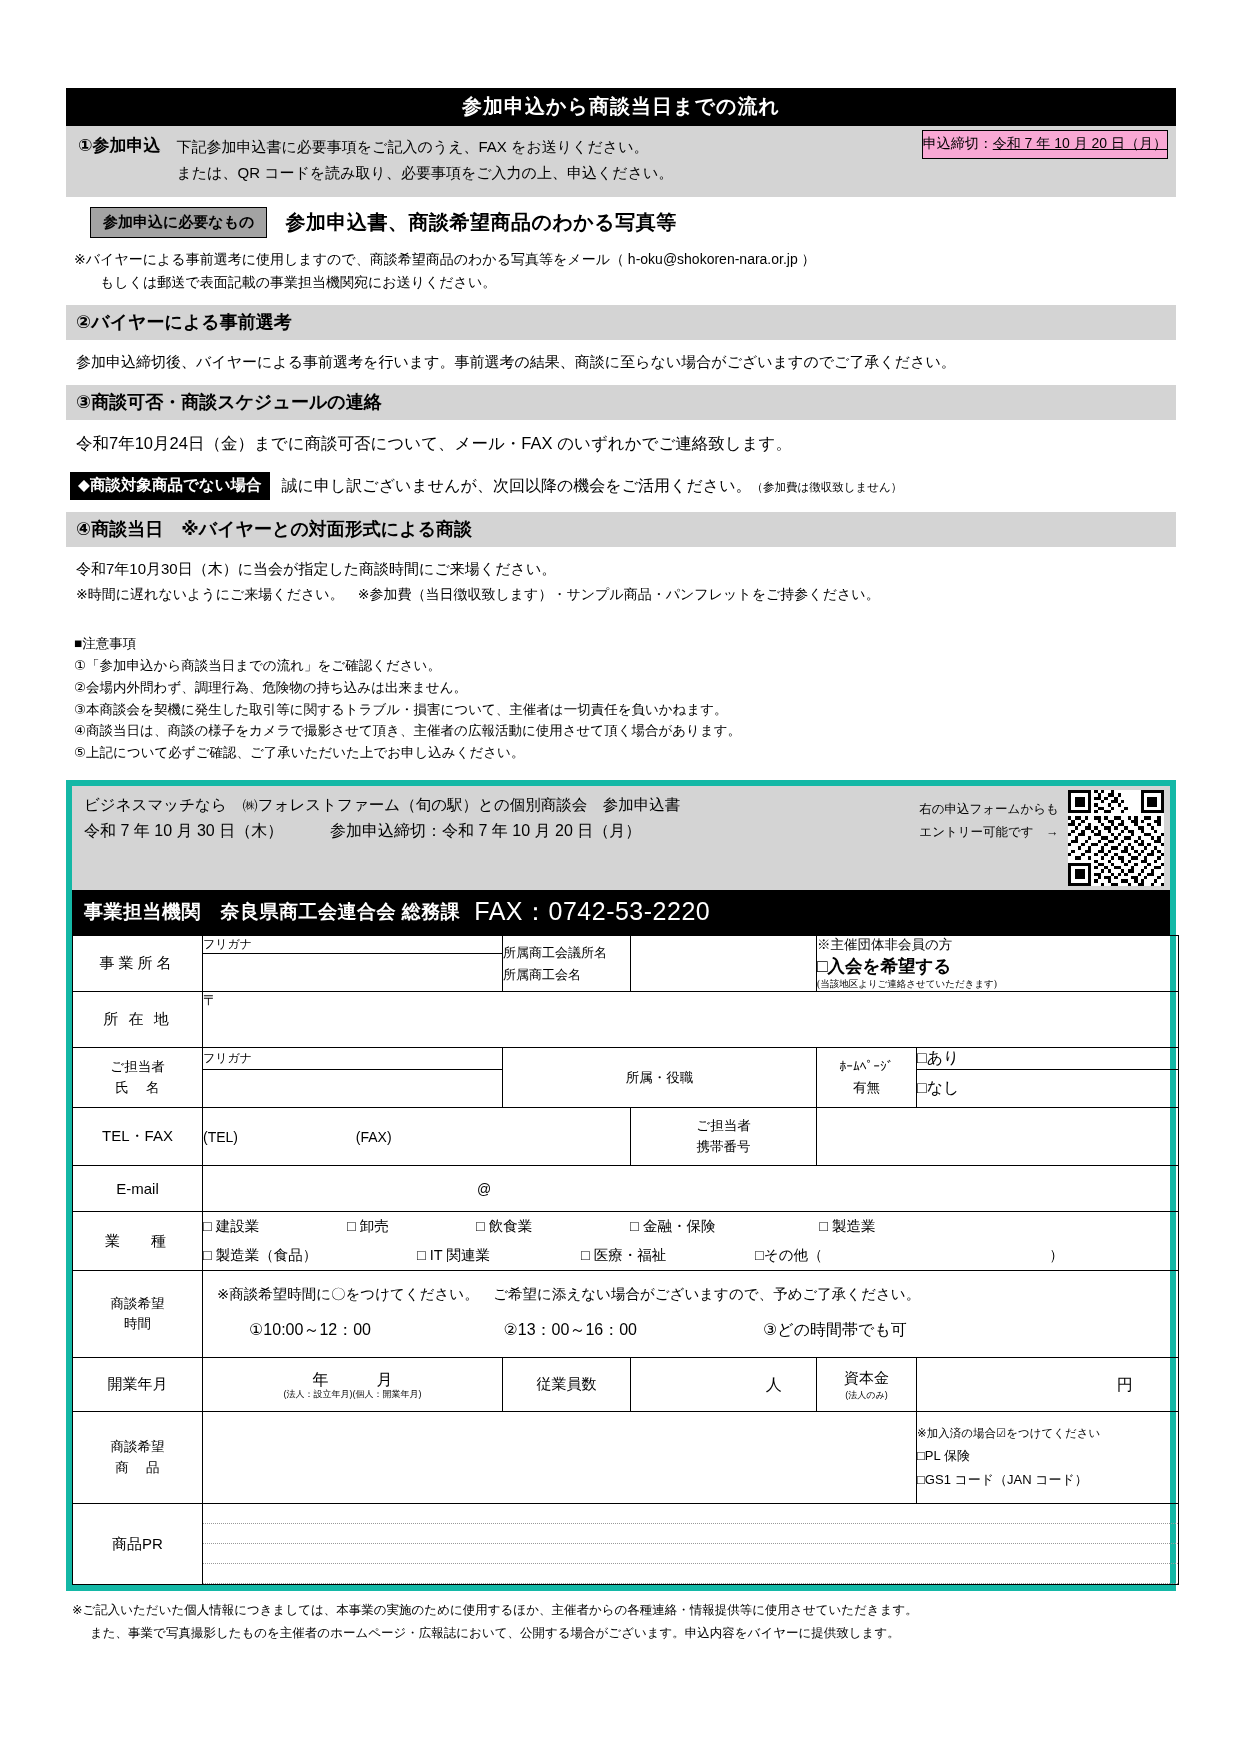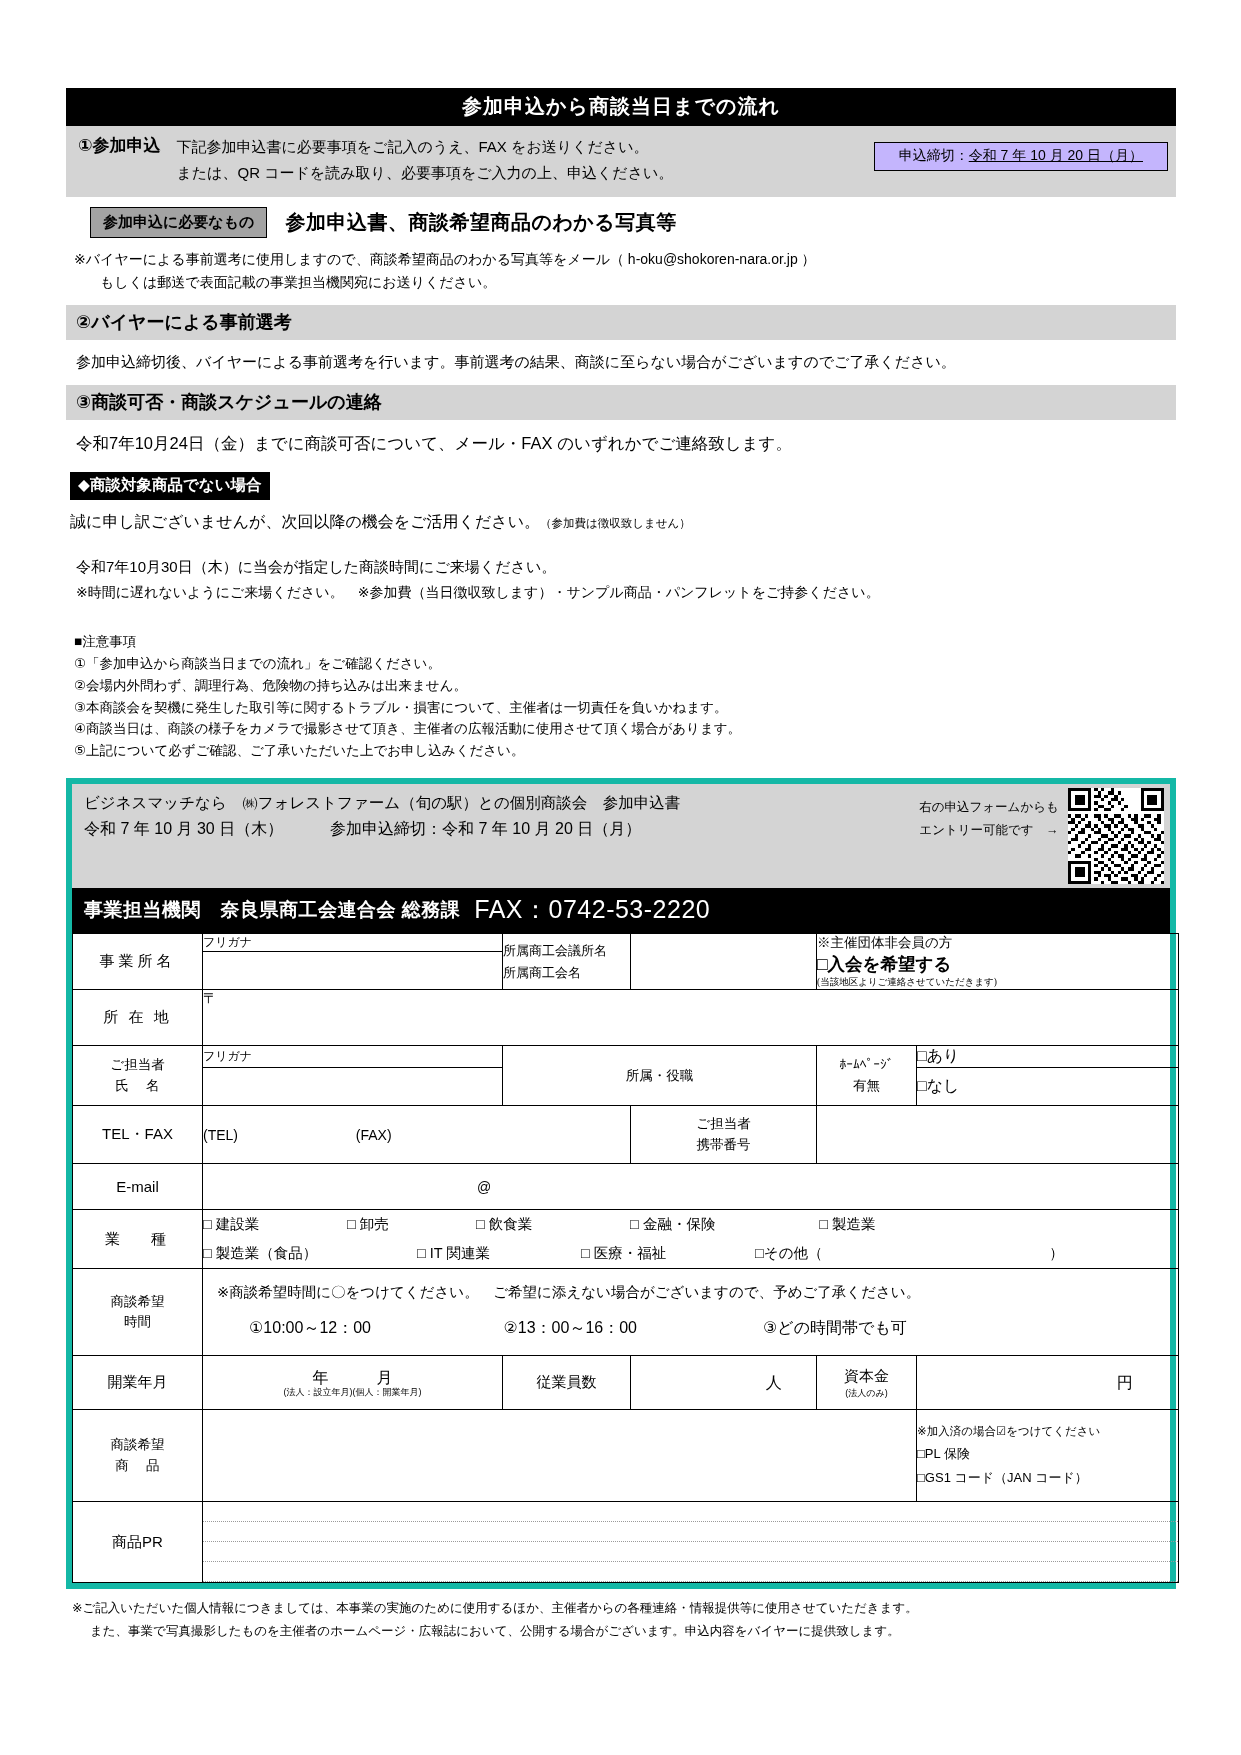--- a/index.html
+++ b/index.html
@@ -21,44 +21,44 @@
     font-size: 20px; font-weight: bold; padding: 5px 0 6px;
     letter-spacing: 1px;
   }
   .band-gray { background: #d4d4d4; }
   .band-white { background: #ffffff; }
 
   .row-1 { display: flex; align-items: flex-start; padding: 8px 12px 10px 12px; position: relative; }
   .step-label { font-size: 17px; font-weight: bold; white-space: nowrap; padding-right: 16px; }
   .step-lines { font-size: 15px; line-height: 1.75; }
   .deadline-box {
-    position: absolute; right: 8px; top: 16px;
-    border: 1.5px solid #000; background: #c4b5fd;
-    font-size: 14px; padding: 4px 24px 5px; white-space: nowrap;
+    position: absolute; right: 8px; top: 4px;
+    border: 1.5px solid #000; background: #f9a8d4;
+    font-size: 14px; padding: 4px 0 5px; white-space: nowrap;
   }
   .deadline-box u { text-decoration: underline; }
 
   .need-row { display: flex; align-items: center; padding: 10px 12px 8px 24px; gap: 18px; }
   .need-tag {
     border: 1.5px solid #000; padding: 5px 12px; font-size: 15px;
     font-weight: bold; white-space: nowrap; background: #a3a3a3;
   }
   .need-text { font-size: 20px; font-weight: bold; letter-spacing: .5px; }
 
   .note-block { padding: 2px 12px 10px 8px; font-size: 14px; line-height: 1.7; }
   .note-block .indent { padding-left: 26px; }
 
   .sec-head {
     background: #d4d4d4; font-size: 18px; font-weight: bold;
     padding: 5px 12px 6px 10px;
   }
   .sec-body { padding: 9px 10px 10px 10px; font-size: 15px; line-height: 1.75; }
   .sec-body.big { font-size: 16.5px; }
 
-  .neg-row { display: flex; align-items: flex-start; gap: 12px; padding: 4px 10px 12px 4px; flex-direction: column; }
+  .neg-row { display: flex; align-items: center; gap: 12px; padding: 4px 10px 12px 4px; }
   .neg-tag {
     background: #000; color: #fff; font-size: 15.5px; font-weight: bold;
     padding: 3px 8px 4px; white-space: nowrap;
   }
   .neg-text { font-size: 16px; }
   .tiny { font-size: 11.5px; }
 
   .notice { padding: 16px 8px 6px 8px; font-size: 13.5px; line-height: 1.62; }
   .notice .hd { font-size: 13.5px; }
 
@@ -146,20 +146,21 @@
     <div class="sec-head">②バイヤーによる事前選考</div>
     <div class="sec-body">参加申込締切後、バイヤーによる事前選考を行います。事前選考の結果、商談に至らない場合がございますのでご了承ください。</div>
 
     <div class="sec-head">③商談可否・商談スケジュールの連絡</div>
     <div class="sec-body big">令和7年10月24日（金）までに商談可否について、メール・FAX のいずれかでご連絡致します。</div>
     <div class="neg-row">
       <div class="neg-tag">◆商談対象商品でない場合</div>
       <div class="neg-text"><span>誠に申し訳ございませんが、次回以降の機会をご活用ください。</span><span class="tiny">（参加費は徴収致しません）</span></div>
     </div>
 
+    <div class="sec-head">④商談当日　※バイヤーとの対面形式による商談</div>
     <div class="sec-body">
       <div class="big">令和7年10月30日（木）に当会が指定した商談時間にご来場ください。</div>
       <div style="font-size:14px">※時間に遅れないようにご来場ください。　※参加費（当日徴収致します）・サンプル商品・パンフレットをご持参ください。</div>
     </div>
 
     <div class="notice">
       <div class="hd">■注意事項</div>
       <div>①「参加申込から商談当日までの流れ」をご確認ください。</div>
       <div>②会場内外問わず、調理行為、危険物の持ち込みは出来ません。</div>
       <div>③本商談会を契機に発生した取引等に関するトラブル・損害について、主催者は一切責任を負いかねます。</div>

